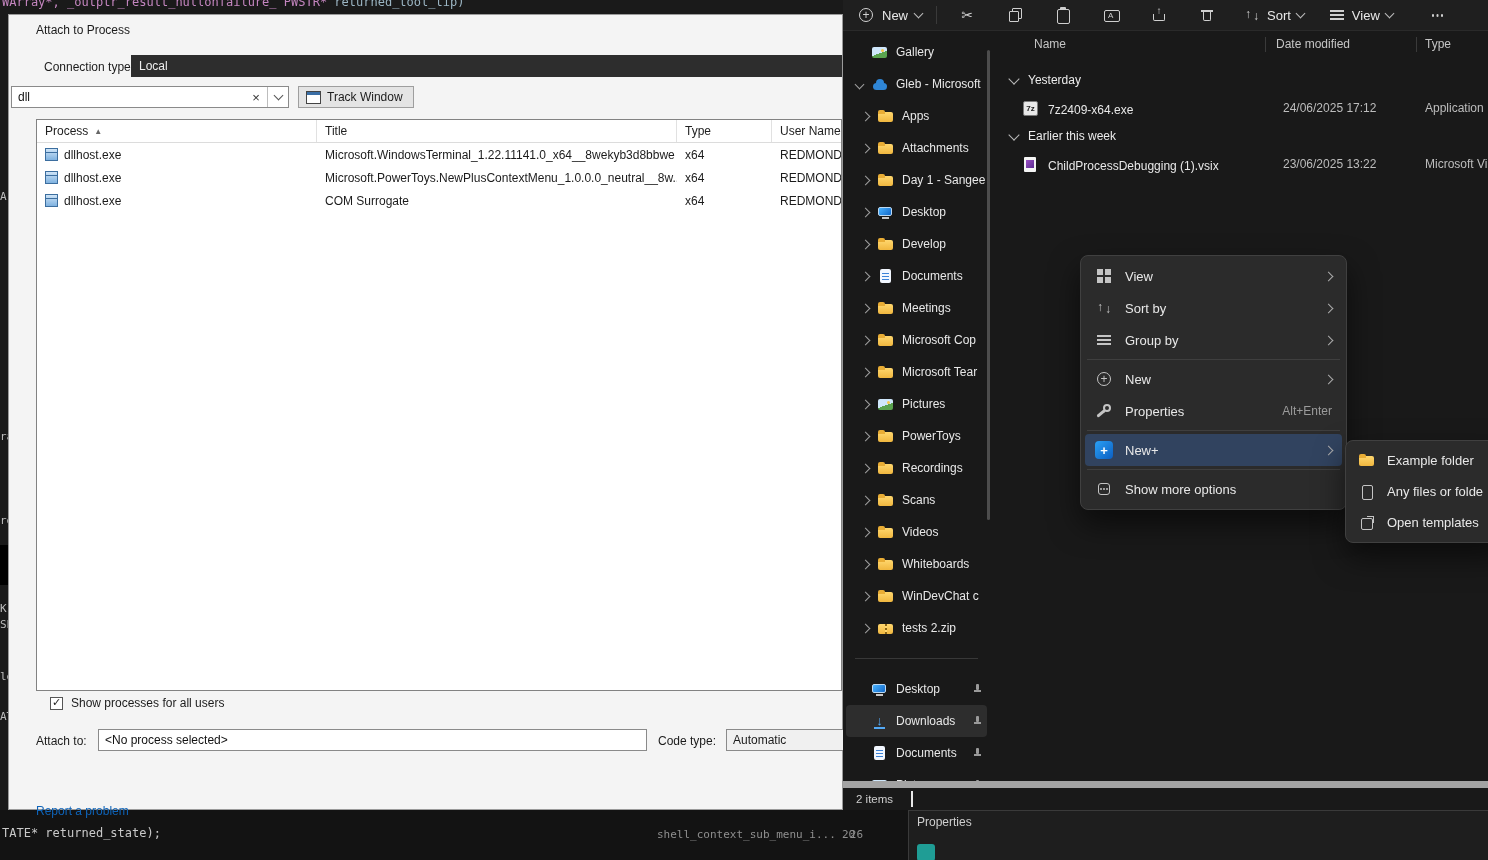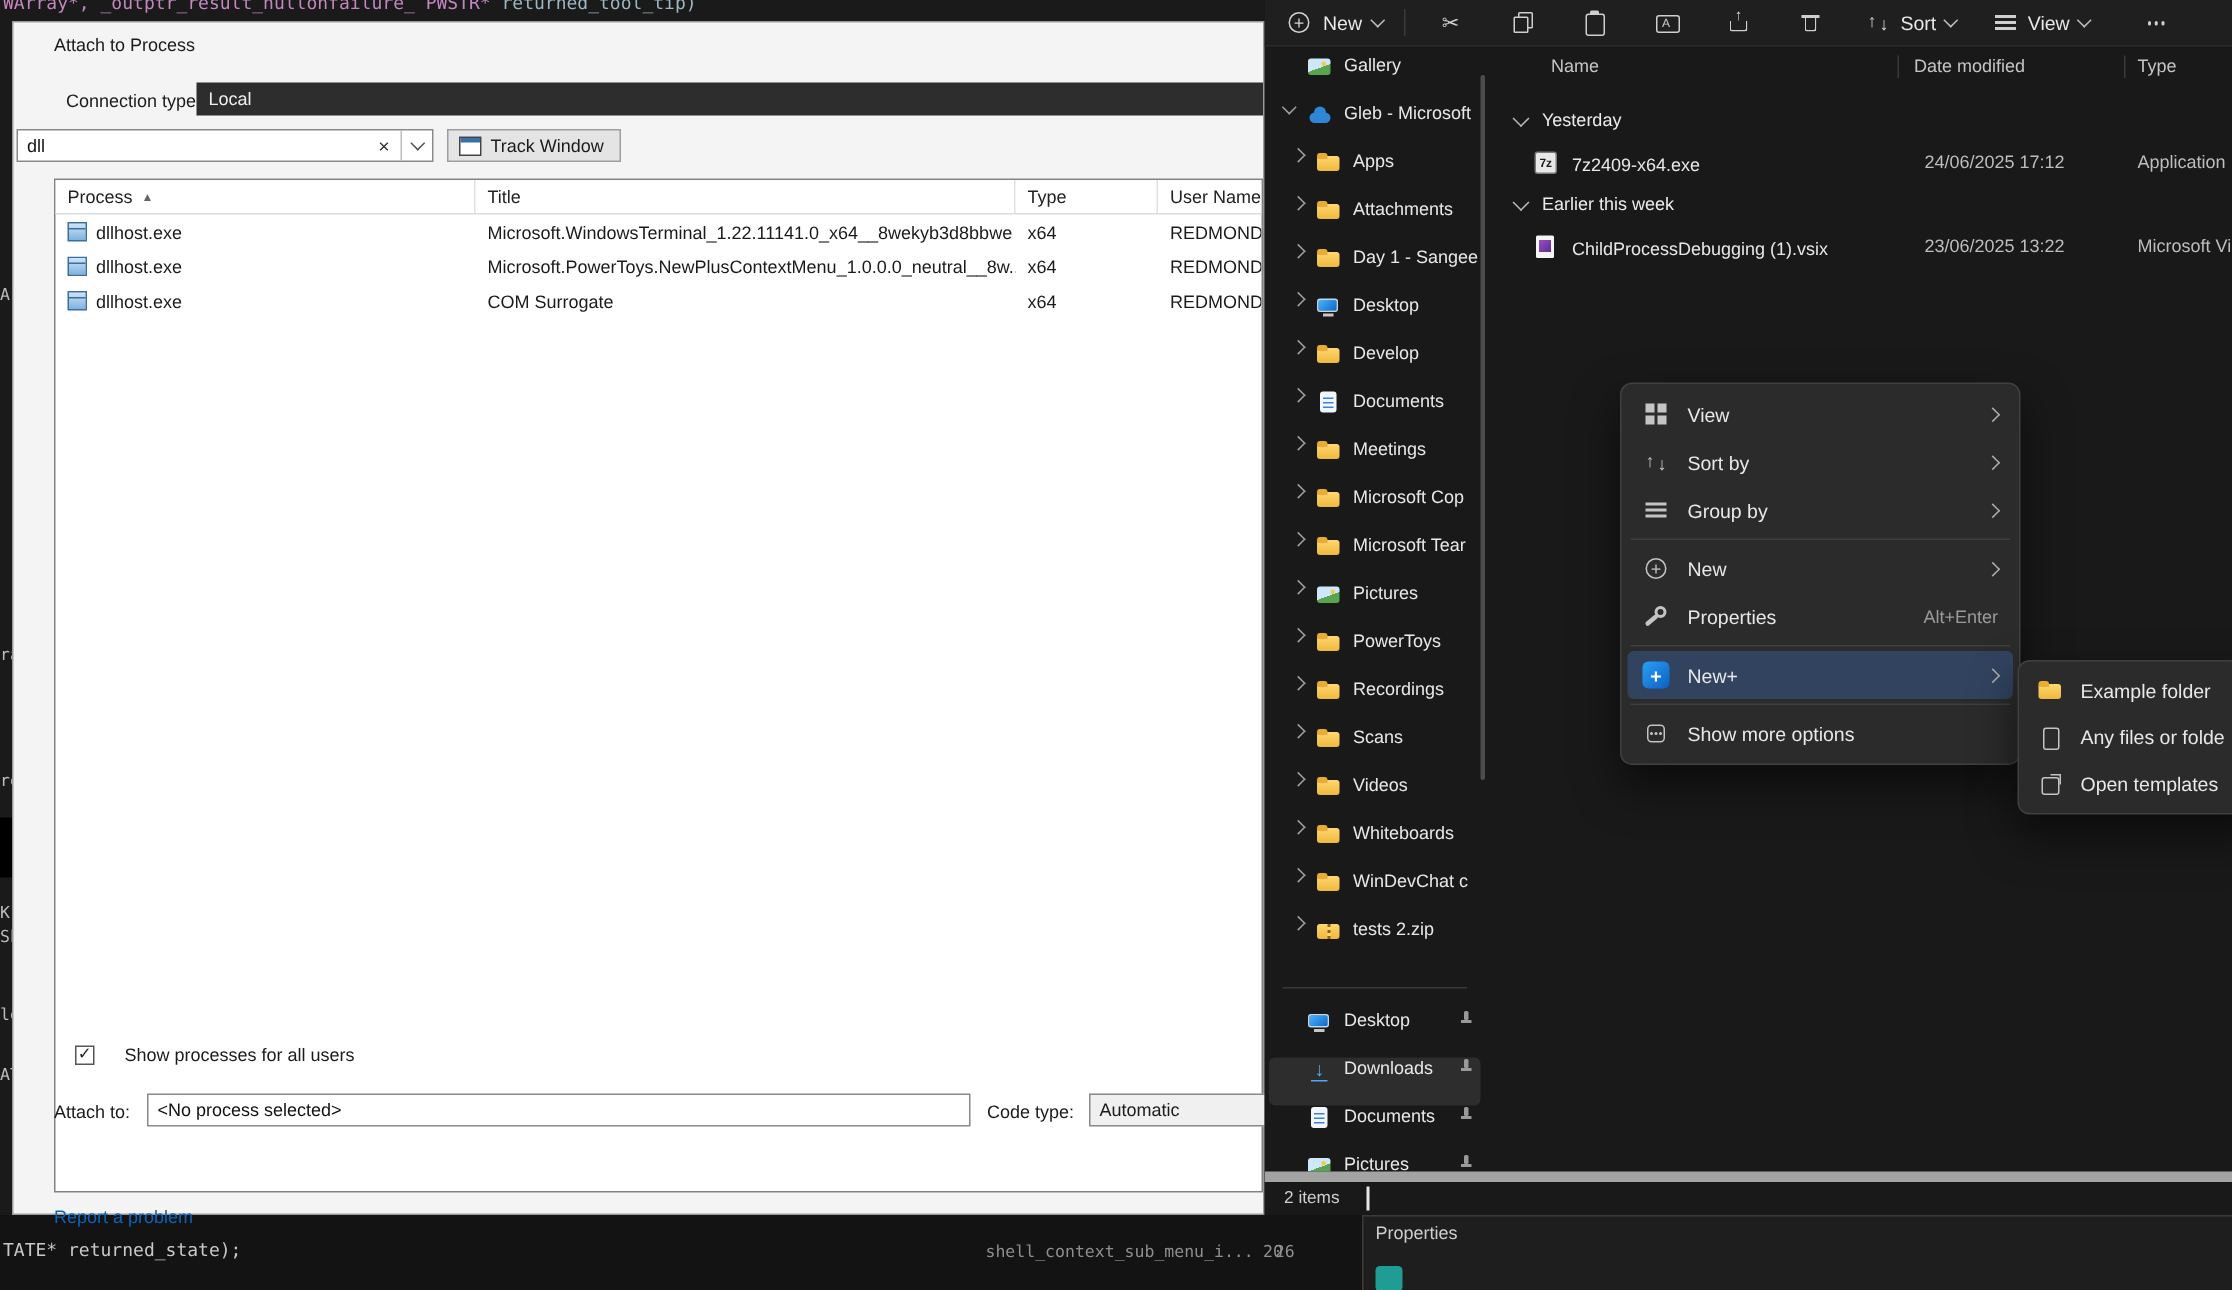--- a/index.html
+++ b/index.html
@@ -31,32 +31,32 @@
   .filter-clear{width:22px;text-align:center;color:#333;font-size:13px;cursor:default}
   .filter-split{width:1px;align-self:stretch;background:#bdbdbd}
   .filter-drop{width:20px;display:flex;justify-content:center;align-items:center}
   .cd{width:6px;height:6px;border-right:1.3px solid #555;border-bottom:1.3px solid #555;transform:rotate(45deg);margin-top:-3px}
   .cd.lite{border-color:#bdbdbd}
   .track-btn{position:absolute;left:289px;top:71px;height:22px;box-sizing:border-box;display:flex;align-items:center;gap:6px;
              padding:0 10px 0 7px;background:#e4e4e4;border:1px solid #9e9e9e;color:#1b1b1b}
   .tw-ico{position:relative;width:13px;height:11px;border:1px solid #444;background:#fff;flex:none}
   .tw-ico::before{content:"";position:absolute;left:0;right:0;top:0;height:3px;background:#3a6ea5}
 
-  .ptable{position:absolute;left:27px;top:104px;right:0;height:676px;background:#fff;border:1px solid #828282;box-sizing:border-box;overflow:hidden}
+  .ptable{position:absolute;left:27px;top:104px;right:0;height:572px;background:#fff;border:1px solid #828282;box-sizing:border-box;overflow:hidden}
   .pt-head{display:flex;height:22px;border-bottom:1px solid #dcdcdc;align-items:stretch;background:#fff}
   .pt-col{display:flex;align-items:center;gap:6px;padding-left:8px;border-right:1px solid #e1e1e1;box-sizing:border-box;color:#222}
   .pt-col.c1{width:280px}.pt-col.c2{width:360px}.pt-col.c3{width:95px}.pt-col.c4{flex:1;border-right:none}
   .sort-arrow{font-size:8px;color:#666}
   .pt-row{display:flex;height:23px;align-items:center}
   .pt-cell{display:flex;align-items:center;gap:6px;padding-left:8px;box-sizing:border-box;overflow:hidden;white-space:nowrap}
   .pt-cell.c1{width:280px}.pt-cell.c2{width:360px}.pt-cell.c3{width:95px}.pt-cell.c4{flex:1}
   .i-win{width:13px;height:13px;flex:none;background:linear-gradient(#cfe4f7,#7fb2e0);border:1px solid #3c6e9f;box-sizing:border-box;position:relative}
   .i-win::before{content:"";position:absolute;left:0;right:0;top:3px;height:1px;background:#3c6e9f}
 
-  .chk-row{position:absolute;left:41px;top:681px;display:flex;align-items:center;gap:20px}
+  .chk-row{position:absolute;left:41px;top:681px;display:flex;align-items:center;gap:8px}
   .chk{width:13px;height:13px;background:#fff;border:1px solid #555;display:flex;align-items:center;justify-content:center;box-sizing:border-box}
   .chk::before{content:"\2713";font-size:11px;color:#222;margin-top:-1px}
   .att-lbl{position:absolute;left:27px;top:719px}
   .att-input{position:absolute;left:89px;top:714px;width:549px;height:22px;box-sizing:border-box;background:#fff;border:1px solid #8a8a8a;
              font:12px "Liberation Sans",sans-serif;color:#111;padding:0 6px;outline:none}
   .ct-lbl{position:absolute;left:649px;top:719px}
   .ct-combo{position:absolute;left:717px;top:714px;width:118px;height:22px;background:#f0f0f0;border:1px solid #8a8a8a;
             box-sizing:border-box;display:flex;align-items:center;padding-left:6px}
   .report-link{position:absolute;left:27px;top:789px;color:#0e63b8;cursor:pointer}
 
@@ -82,21 +82,21 @@
   .tb-del::after{content:"";position:absolute;left:3px;top:4px;width:12px;height:1.6px;background:#cfcfcf}
   .tb-sort::before{content:"\2191";position:absolute;left:2px;top:1px;font-size:12px;color:#cfcfcf}
   .tb-sort::after{content:"\2193";position:absolute;right:2px;top:3px;font-size:12px;color:#cfcfcf}
   .tb-view::before{content:"";position:absolute;left:2px;top:4px;right:2px;height:1.6px;background:#cfcfcf;box-shadow:0 4px 0 #cfcfcf,0 8px 0 #cfcfcf}
   .tb-dots::before{content:"";position:absolute;left:4px;top:8px;width:2.5px;height:2.5px;border-radius:50%;background:#cfcfcf;box-shadow:4.5px 0 0 #cfcfcf,9px 0 0 #cfcfcf}
   .drop-btn{display:flex;align-items:center;gap:6px;font-size:13px}
   .ml12{margin-left:12px}.ml24{margin-left:24px}.ml20{margin-left:20px}
 
   
   .ex-side{position:absolute;left:0;top:30px;width:147px;bottom:22px;overflow:hidden;padding-top:6px;box-sizing:border-box}
-  .side-item{height:32px;display:flex;align-items:flex-start;padding-left:10px;margin:0 3px;border-radius:4px;position:relative}
+  .side-item{height:32px;display:flex;align-items:center;padding-left:10px;margin:0 3px;border-radius:4px;position:relative}
   .side-item.ind{padding-left:16px}
   .side-item.sel{background:#2d2d2d}
   .chev{width:6px;height:6px;border-right:1.3px solid #9f9f9f;border-bottom:1.3px solid #9f9f9f;transform:rotate(-45deg);flex:none;margin-right:8px}
   .chev.down{transform:rotate(45deg)}
   .lbl{white-space:nowrap;overflow:hidden;flex:1;font-size:12px}
   .side-sep{height:1px;background:#383838;margin:14px 12px}
   .pin{margin-left:auto;width:11px;height:12px;position:relative;flex:none;margin-right:4px}
   .pin::before{content:"";position:absolute;left:4px;top:1px;width:3px;height:6px;background:#9a9a9a;border-radius:1px}
   .pin::after{content:"";position:absolute;left:2px;top:7px;width:7px;height:1.5px;background:#9a9a9a;box-shadow:3px 2px 0 -2px #9a9a9a}
   .side-scroll{position:absolute;left:144px;top:50px;width:3px;height:470px;background:#4d4d4d;border-radius:2px;z-index:4}

